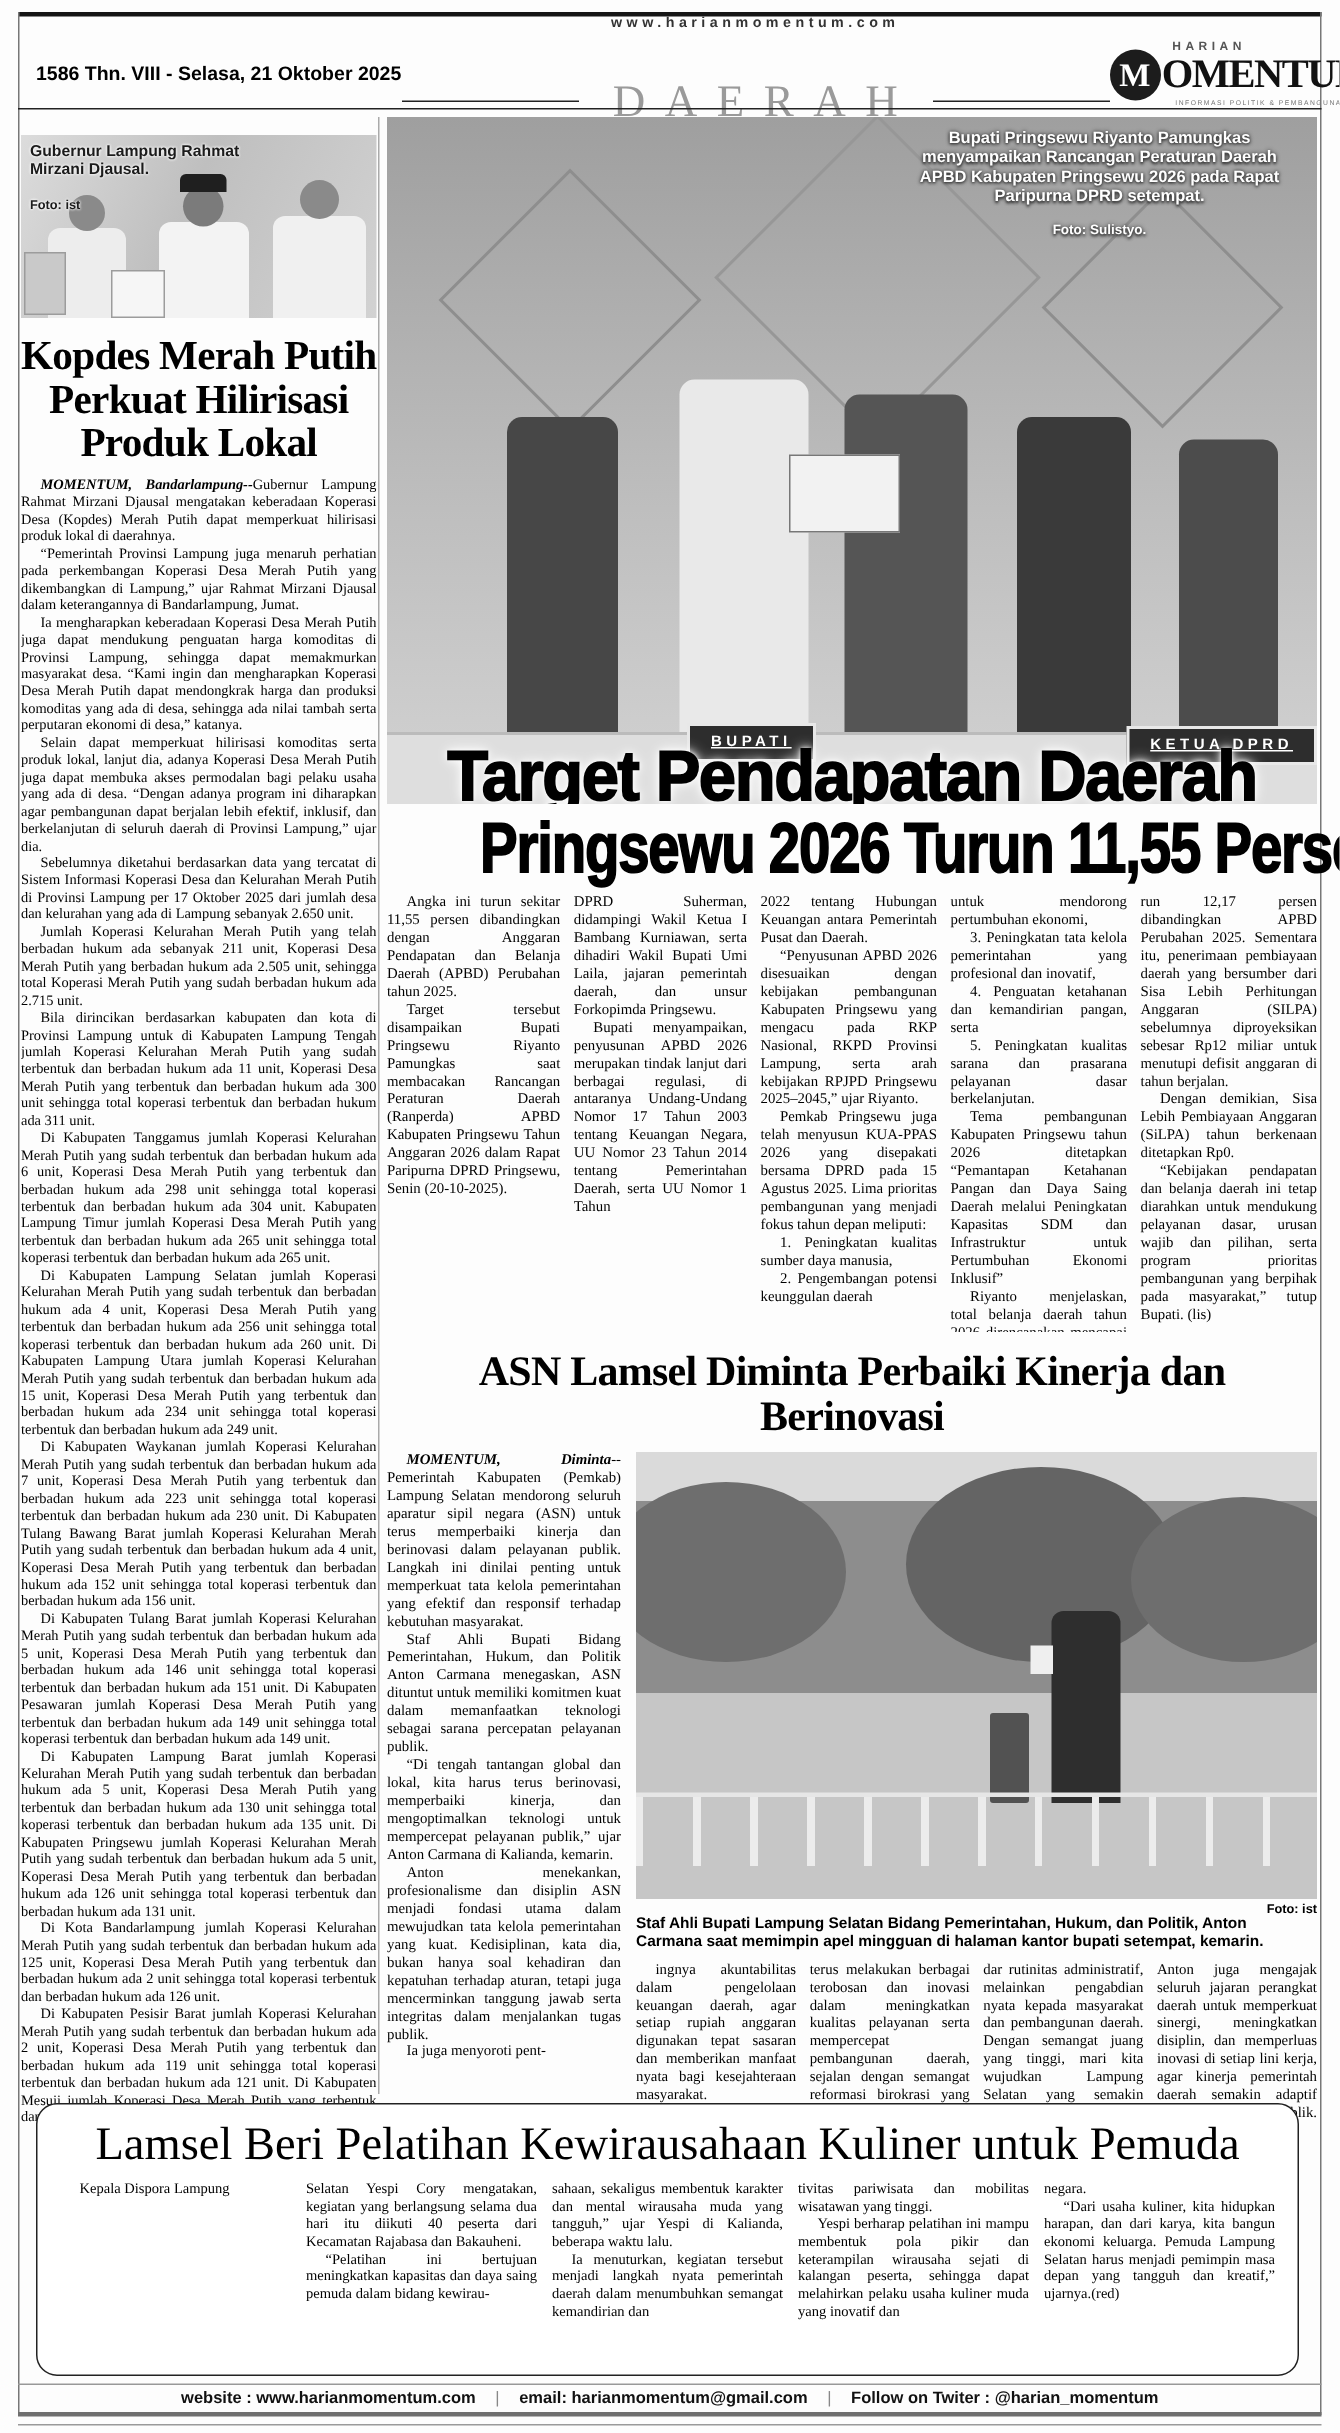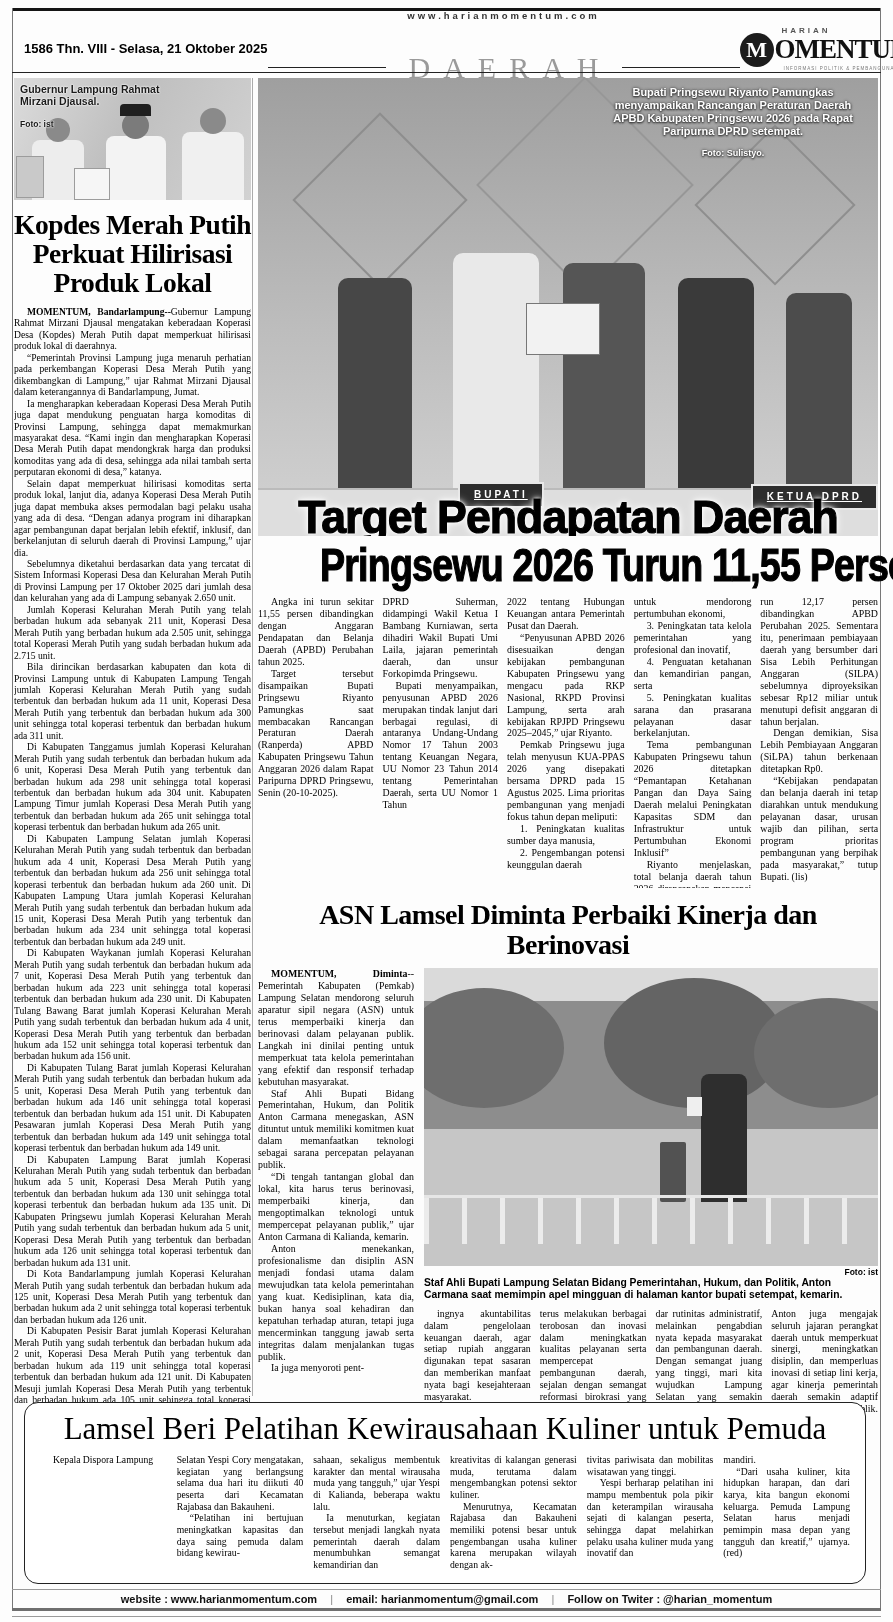--- a/index.html
+++ b/index.html
@@ -22,26 +22,26 @@
   .logo-row{display:flex;align-items:center;height:30px;}
   .m-circle{display:inline-flex;align-items:center;justify-content:center;width:34px;height:34px;
             border-radius:50%;background:#1c1c1c;color:#fff;font:bold 22px "Liberation Serif",serif;}
   .logo-name{font:bold 27px/27px "Liberation Serif",serif;letter-spacing:-1px;margin-left:1px;color:#111;}
   .tagline{font:400 4.5px "Liberation Sans",sans-serif;letter-spacing:1px;color:#777;margin-left:44px;margin-top:1px;}
   .header-rule{position:absolute;left:12px;right:12px;top:72px;height:0;border-top:1.5px solid #222;}
 
   
   p{margin:0;text-indent:13px;text-align:justify;}
   .newscol:not(:first-child) p:first-child{text-indent:0;}
-  b{font-weight:bold;}
+  b{font-weight:bold;font-style:italic;}
 
   
   .left-col{position:absolute;left:14px;top:78px;width:237px;}
   .vrule{position:absolute;left:252px;top:78px;width:1px;height:1318px;background:#aaa;}
-  .left-photo{position:relative;height:122px;background:linear-gradient(115deg,#dcdcdc 0%,#bfbfbf 45%,#d2d2d2 100%);overflow:hidden;}
+  .left-photo{position:relative;height:122px;background:linear-gradient(115deg,#dcdcdc 0%,#bfbfbf 45%,#d2d2d2 100%);overflow:hidden;margin-top:12px;}
   .lp-head{position:absolute;border-radius:50%;background:#8a8a8a;}
   .lp-body{position:absolute;background:#ededed;border-radius:8px 8px 0 0;}
   .lp-hat{position:absolute;background:#1f1f1f;border-radius:4px 4px 0 0;}
   .lp-box{position:absolute;background:#c9c9c9;border:1px solid #9c9c9c;}
   .lp-caption{position:absolute;top:5px;left:6px;font:bold 10.5px/12px "Liberation Sans",sans-serif;
               color:#1b1b1b;text-shadow:0 0 2px #fff,0 0 2px #fff;text-align:left;}
   .left-headline{font:bold 27.5px/29px "Liberation Serif",serif;text-align:center;margin:10px 0 9px;letter-spacing:-0.5px;}
   .left-body{height:1102px;overflow:hidden;font-size:9.6px;line-height:11.45px;}
 
   
@@ -269,29 +269,25 @@
       </div>
     <div class="newscol">
         <p>Selatan Yespi Cory mengatakan, kegiatan yang berlangsung selama dua hari itu diikuti 40 peserta dari Kecamatan Rajabasa dan Bakauheni.</p>
         <p>“Pelatihan ini bertujuan meningkatkan kapasitas dan daya saing pemuda dalam bidang kewirau-</p>
       </div>
     <div class="newscol">
         <p>sahaan, sekaligus membentuk karakter dan mental wirausaha muda yang tangguh,” ujar Yespi di Kalianda, beberapa waktu lalu.</p>
         <p>Ia menuturkan, kegiatan tersebut menjadi langkah nyata pemerintah daerah dalam menumbuhkan semangat kemandirian dan</p>
       </div>
     <div class="newscol">
-        <p>kreativitas di kalangan generasi muda, terutama dalam mengembangkan potensi sektor kuliner.</p>
-        <p>Menurutnya, Kecamatan Rajabasa dan Bakauheni memiliki potensi besar untuk pengembangan usaha kuliner karena merupakan wilayah dengan ak-</p>
-      </div>
-    <div class="newscol">
         <p>tivitas pariwisata dan mobilitas wisatawan yang tinggi.</p>
         <p>Yespi berharap pelatihan ini mampu membentuk pola pikir dan keterampilan wirausaha sejati di kalangan peserta, sehingga dapat melahirkan pelaku usaha kuliner muda yang inovatif dan</p>
       </div>
     <div class="newscol">
-        <p>mandiri.</p>
+        <p>negara.</p>
         <p>“Dari usaha kuliner, kita hidupkan harapan, dan dari karya, kita bangun ekonomi keluarga. Pemuda Lampung Selatan harus menjadi pemimpin masa depan yang tangguh dan kreatif,” ujarnya.(red)</p>
       </div>
   </div>
 </section>
 
 <div class="footer-rule"></div>
 <div class="footer">
   <span>website : www.harianmomentum.com</span>
   <span class="sep">|</span>
   <span>email: harianmomentum@gmail.com</span>

